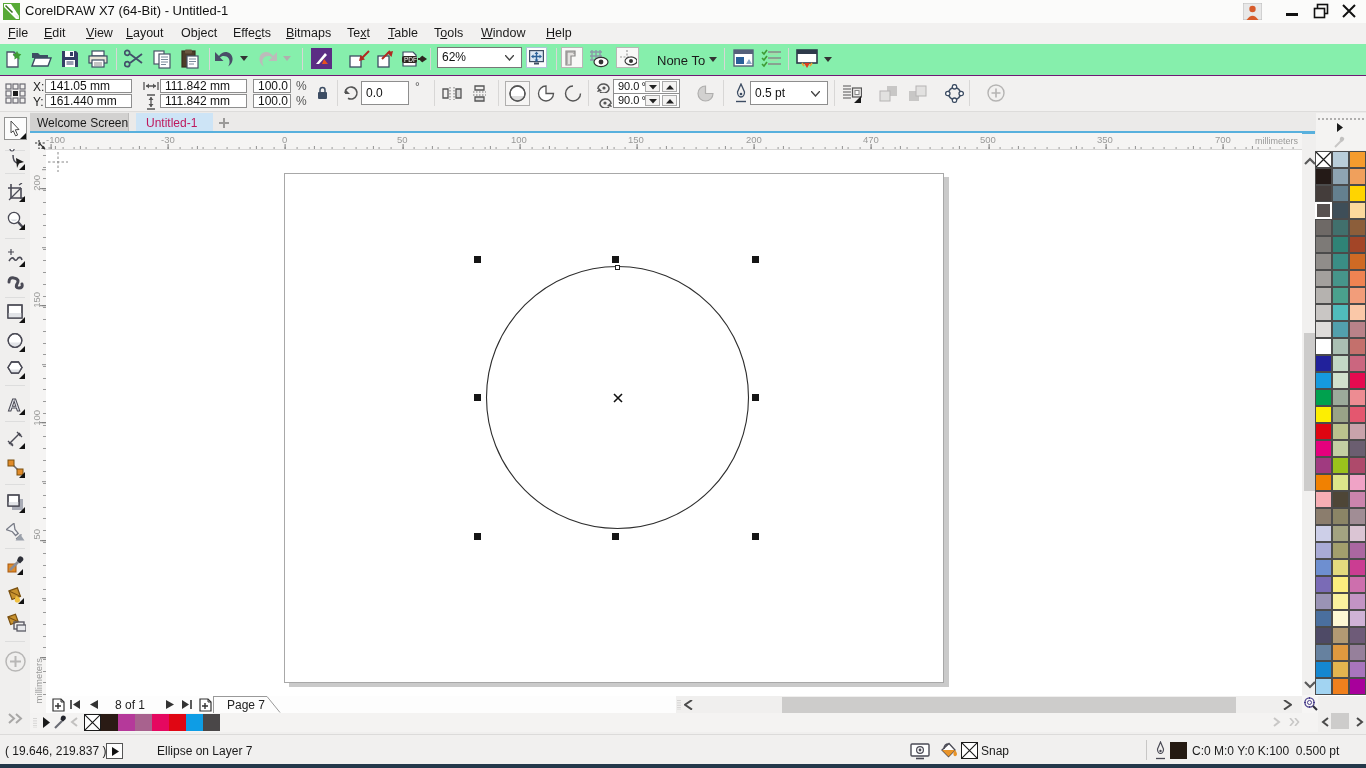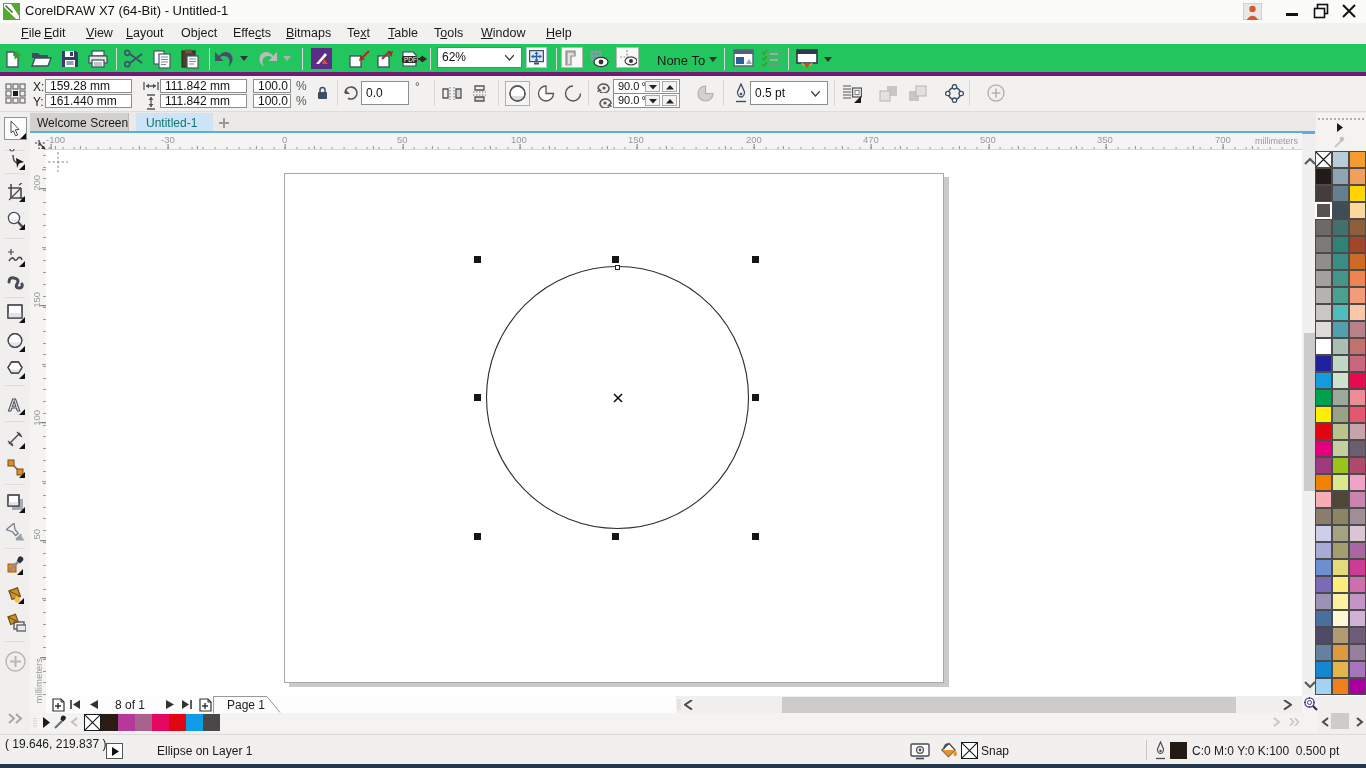--- a/index.html
+++ b/index.html
@@ -6,21 +6,21 @@
 html,body{width:1366px;height:768px;overflow:hidden;}
 body{font-family:"Liberation Sans",sans-serif;background:#f0efee;position:relative;}
 .abs{position:absolute;}
 
 #titlebar{left:0;top:0;width:1366px;height:23px;background:#fbfbfa;}
 #title-text{left:25px;top:3px;font-size:13px;color:#111;}
 
 #menubar{left:0;top:23px;width:1366px;height:21px;background:#f2f1f0;font-size:12.5px;color:#1a1a1a;}
 #menubar span{position:absolute;top:3px;}
 
-#toolbar{left:0;top:44px;width:1366px;height:32px;background:#22c55e;border-bottom:4px solid #701a75;}
+#toolbar{left:0;top:44px;width:1366px;height:32px;background:#86efac;border-bottom:1px solid #701a75;}
 
 #propbar{left:0;top:76px;width:1366px;height:36px;background:#f2f1f0;border-bottom:1px solid #dddcdb;}
 .fld{position:absolute;background:#fff;border:1px solid #8e8e8e;font-size:12px;color:#111;padding-left:4px;line-height:12px;}
 .sep{position:absolute;width:1px;background:#d8d7d6;}
 
 #tabbar{left:28px;top:112px;width:1338px;height:21px;background:#ebeae9;font-size:12px;}
 #tabbar .blue{position:absolute;left:0;top:19px;width:1287px;height:3px;background:#58b0dd;}
 
 #hruler{left:46px;top:133px;width:1256px;height:17px;background:#f5f4f3;}
 #rulercorner{left:30px;top:133px;width:16px;height:17px;background:#f5f4f3;}
@@ -69,21 +69,21 @@
   <svg class="abs" style="left:1313px;top:3px" width="17" height="16">
       <rect x="4.5" y="1.5" width="10" height="9" fill="none" stroke="#111" stroke-width="1.6"></rect>
       <rect x="1.5" y="5.5" width="10" height="9" fill="#fbfbfa" stroke="#111" stroke-width="1.6"></rect>
     </svg>
   <svg class="abs" style="left:1341px;top:3px" width="16" height="16">
       <path d="M2 2 L14 14 M14 2 L2 14" stroke="#111" stroke-width="2"></path>
     </svg>
 </div>
 
 <div id="menubar" class="abs">
-  <span style="left:21px"><u>F</u>ile</span>
+  <span style="left:8px"><u>F</u>ile</span>
   <span style="left:44px"><u>E</u>dit</span>
   <span style="left:86px"><u>V</u>iew</span>
   <span style="left:126px"><u>L</u>ayout</span>
   <span style="left:181px">Ob<u>j</u>ect</span>
   <span style="left:233px">Effe<u>c</u>ts</span>
   <span style="left:286px"><u>B</u>itmaps</span>
   <span style="left:347px">Te<u>x</u>t</span>
   <span style="left:388px"><u>T</u>able</span>
   <span style="left:434px">T<u>o</u>ols</span>
   <span style="left:481px"><u>W</u>indow</span>
@@ -256,21 +256,21 @@
         <rect x="1" y="8" width="5" height="5"></rect>
         <rect x="15" y="8" width="5" height="5"></rect>
         <rect x="1" y="15" width="5" height="5"></rect>
         <rect x="8" y="15" width="5" height="5"></rect>
         <rect x="15" y="15" width="5" height="5"></rect>
       </g>
       <rect x="8" y="8" width="5" height="5" fill="#1a1a1a"></rect>
   </svg>
   <span class="abs" style="left:33px;top:4px;font-size:12px;color:#222;">X:</span>
   <span class="abs" style="left:33px;top:19px;font-size:12px;color:#222;">Y:</span>
-  <div class="fld" style="left:45px;top:3px;width:87px;height:14px;line-height:12px;">159.28 mm</div>
+  <div class="fld" style="left:45px;top:3px;width:87px;height:14px;line-height:12px;">141.05 mm</div>
   <div class="fld" style="left:45px;top:18px;width:87px;height:14px;line-height:12px;">161.440 mm</div>
   <svg class="tb" style="left:143px;top:5px" width="16" height="10">
       <path d="M1 1 v8 M15 1 v8 M3 5 h10" stroke="#555" stroke-width="1.3"></path>
       <path d="M3 5 l3-2.5 v5 z M13 5 l-3-2.5 v5 z" fill="#555"></path>
     </svg>
   <svg class="tb" style="left:146px;top:18px" width="10" height="16">
       <path d="M1 1 h8 M1 15 h8 M5 3 v10" stroke="#555" stroke-width="1.3"></path>
       <path d="M5 3 l-2.5 3 h5 z M5 13 l-2.5-3 h5 z" fill="#555"></path>
     </svg>
   <div class="fld" style="left:160px;top:3px;width:87px;height:14px;line-height:12px;">111.842 mm</div>
@@ -399,21 +399,21 @@
   <svg class="tb" style="left:987px;top:8px" width="18" height="18">
       <circle cx="9" cy="9" r="8" fill="none" stroke="#b5b4b3" stroke-width="1.4"></circle>
       <path d="M9 4.5 v9 M4.5 9 h9" stroke="#b5b4b3" stroke-width="1.6"></path>
     </svg>
 </div>
 
 <div id="tabbar" class="abs">
   <div class="abs" style="left:2px;top:1px;width:99px;height:18px;background:#d2d1d0;border-right:1px solid #bdbcbb;color:#1a1a1a;white-space:nowrap;overflow:hidden;">
       <span class="abs" style="left:7px;top:3px">Welcome Screen</span>
     </div>
-  <div class="abs" style="left:108px;top:1px;width:77px;height:18px;background:#cde4f6;color:#0f766e;text-align:right;">
+  <div class="abs" style="left:108px;top:1px;width:77px;height:18px;background:#cde4f6;color:#be185d;text-align:right;">
       <span class="abs" style="left:10px;top:3px">Untitled-1</span>
     </div>
   <div class="abs" style="left:190px;top:5px;width:12px;height:12px;"><svg width="12" height="12">
         <path d="M6 1 V11 M1 6 H11" stroke="#9b9a99" stroke-width="2"></path>
       </svg></div>
   <div class="blue"></div>
 </div>
 
 <div class="abs" style="left:1316px;top:113px;width:50px;height:37px;background:#f4f3f2;">
   <div class="abs" style="left:2px;top:5px;width:46px;height:2px;background:repeating-linear-gradient(90deg,#b0afae 0 2px,transparent 2px 4px);"></div>
@@ -778,21 +778,21 @@
   <svg class="abs" style="left:153px;top:2px" width="14" height="14">
       <path d="M1 1 h8 l3 3 v9 h-11 z" fill="#fff" stroke="#333" stroke-width="1.2"></path>
       <path d="M9 1 v3 h3" fill="none" stroke="#333"></path>
       <path d="M6 5 v6 M3 8 h6" stroke="#333" stroke-width="1.4"></path>
     </svg>
 
   <div class="abs" style="left:167px;top:0;width:67px;height:17px;"></div>
   <svg class="abs" style="left:167px;top:0" width="68" height="17">
       <path d="M0.5 0 V17 M0 0.5 H54 L67 16.5" fill="none" stroke="#999" stroke-width="1"></path>
     </svg>
-  <span class="abs" style="left:181px;top:2px;">Page 1</span>
+  <span class="abs" style="left:181px;top:2px;">Page 7</span>
 
   <div class="abs" style="left:630px;top:0;width:626px;height:17px;background:#f0efee;"></div>
   <svg class="abs" style="left:631px;top:3px" width="4" height="12">
       <path d="M1 1 v10 M3 1 v10" stroke="#b8b7b6" stroke-dasharray="1 1.4"></path>
     </svg>
   <svg class="abs" style="left:638px;top:4px" width="9" height="10">
       <path d="M8 0 L1 4.8 L8 9.6" fill="none" stroke="#4a4a4a" stroke-width="2"></path>
     </svg>
   <div class="abs" style="left:736px;top:1px;width:454px;height:16px;background:#cdcccb;"></div>
   <svg class="abs" style="left:1237px;top:4px" width="9" height="10">
@@ -834,27 +834,27 @@
         <path d="M7 1 L2 5 L7 9" fill="none" stroke="#4a4a4a" stroke-width="2"></path>
       </svg>
     <div class="abs" style="left:13px;top:0px;width:18px;height:16px;background:#cdcccb;"></div>
     <svg class="abs" style="left:38px;top:4px" width="8" height="10">
         <path d="M1 1 L6 5 L1 9" fill="none" stroke="#4a4a4a" stroke-width="2"></path>
       </svg>
   </div>
 </div>
 
 <div id="status" class="abs">
-  <span class="abs" style="left:5px;top:2px">( 19.646, 219.837 )</span>
+  <span class="abs" style="left:5px;top:9px">( 19.646, 219.837 )</span>
   <div class="abs" style="left:106px;top:8px;width:17px;height:16px;border:1px solid #555;background:#fdfdfd;">
       <svg style="position:absolute;left:4px;top:2px" width="9" height="11">
         <path d="M1 1 v9 L8 5.5 Z" fill="#111"></path>
       </svg>
     </div>
-  <span class="abs" style="left:157px;top:9px">Ellipse on Layer 1</span>
+  <span class="abs" style="left:157px;top:9px">Ellipse on Layer 7</span>
 
   <svg class="abs" style="left:910px;top:8px" width="20" height="17">
       <rect x="1" y="1" width="18" height="12" rx="1" fill="#fff" stroke="#4a4a55" stroke-width="1.4"></rect>
       <circle cx="10" cy="7" r="3.4" fill="none" stroke="#4a4a55" stroke-width="1.2"></circle>
       <circle cx="10" cy="7" r="1.4" fill="#4a4a55"></circle>
       <path d="M6 15.5 h8" stroke="#4a4a55" stroke-width="1.6"></path>
     </svg>
 
   <svg class="abs" style="left:939px;top:7px" width="20" height="19">
       <path d="M3 8 L10 1.5 L16 8 L9.5 14.5 Z" fill="#fff" stroke="#4a4a55" stroke-width="1.3"></path>

